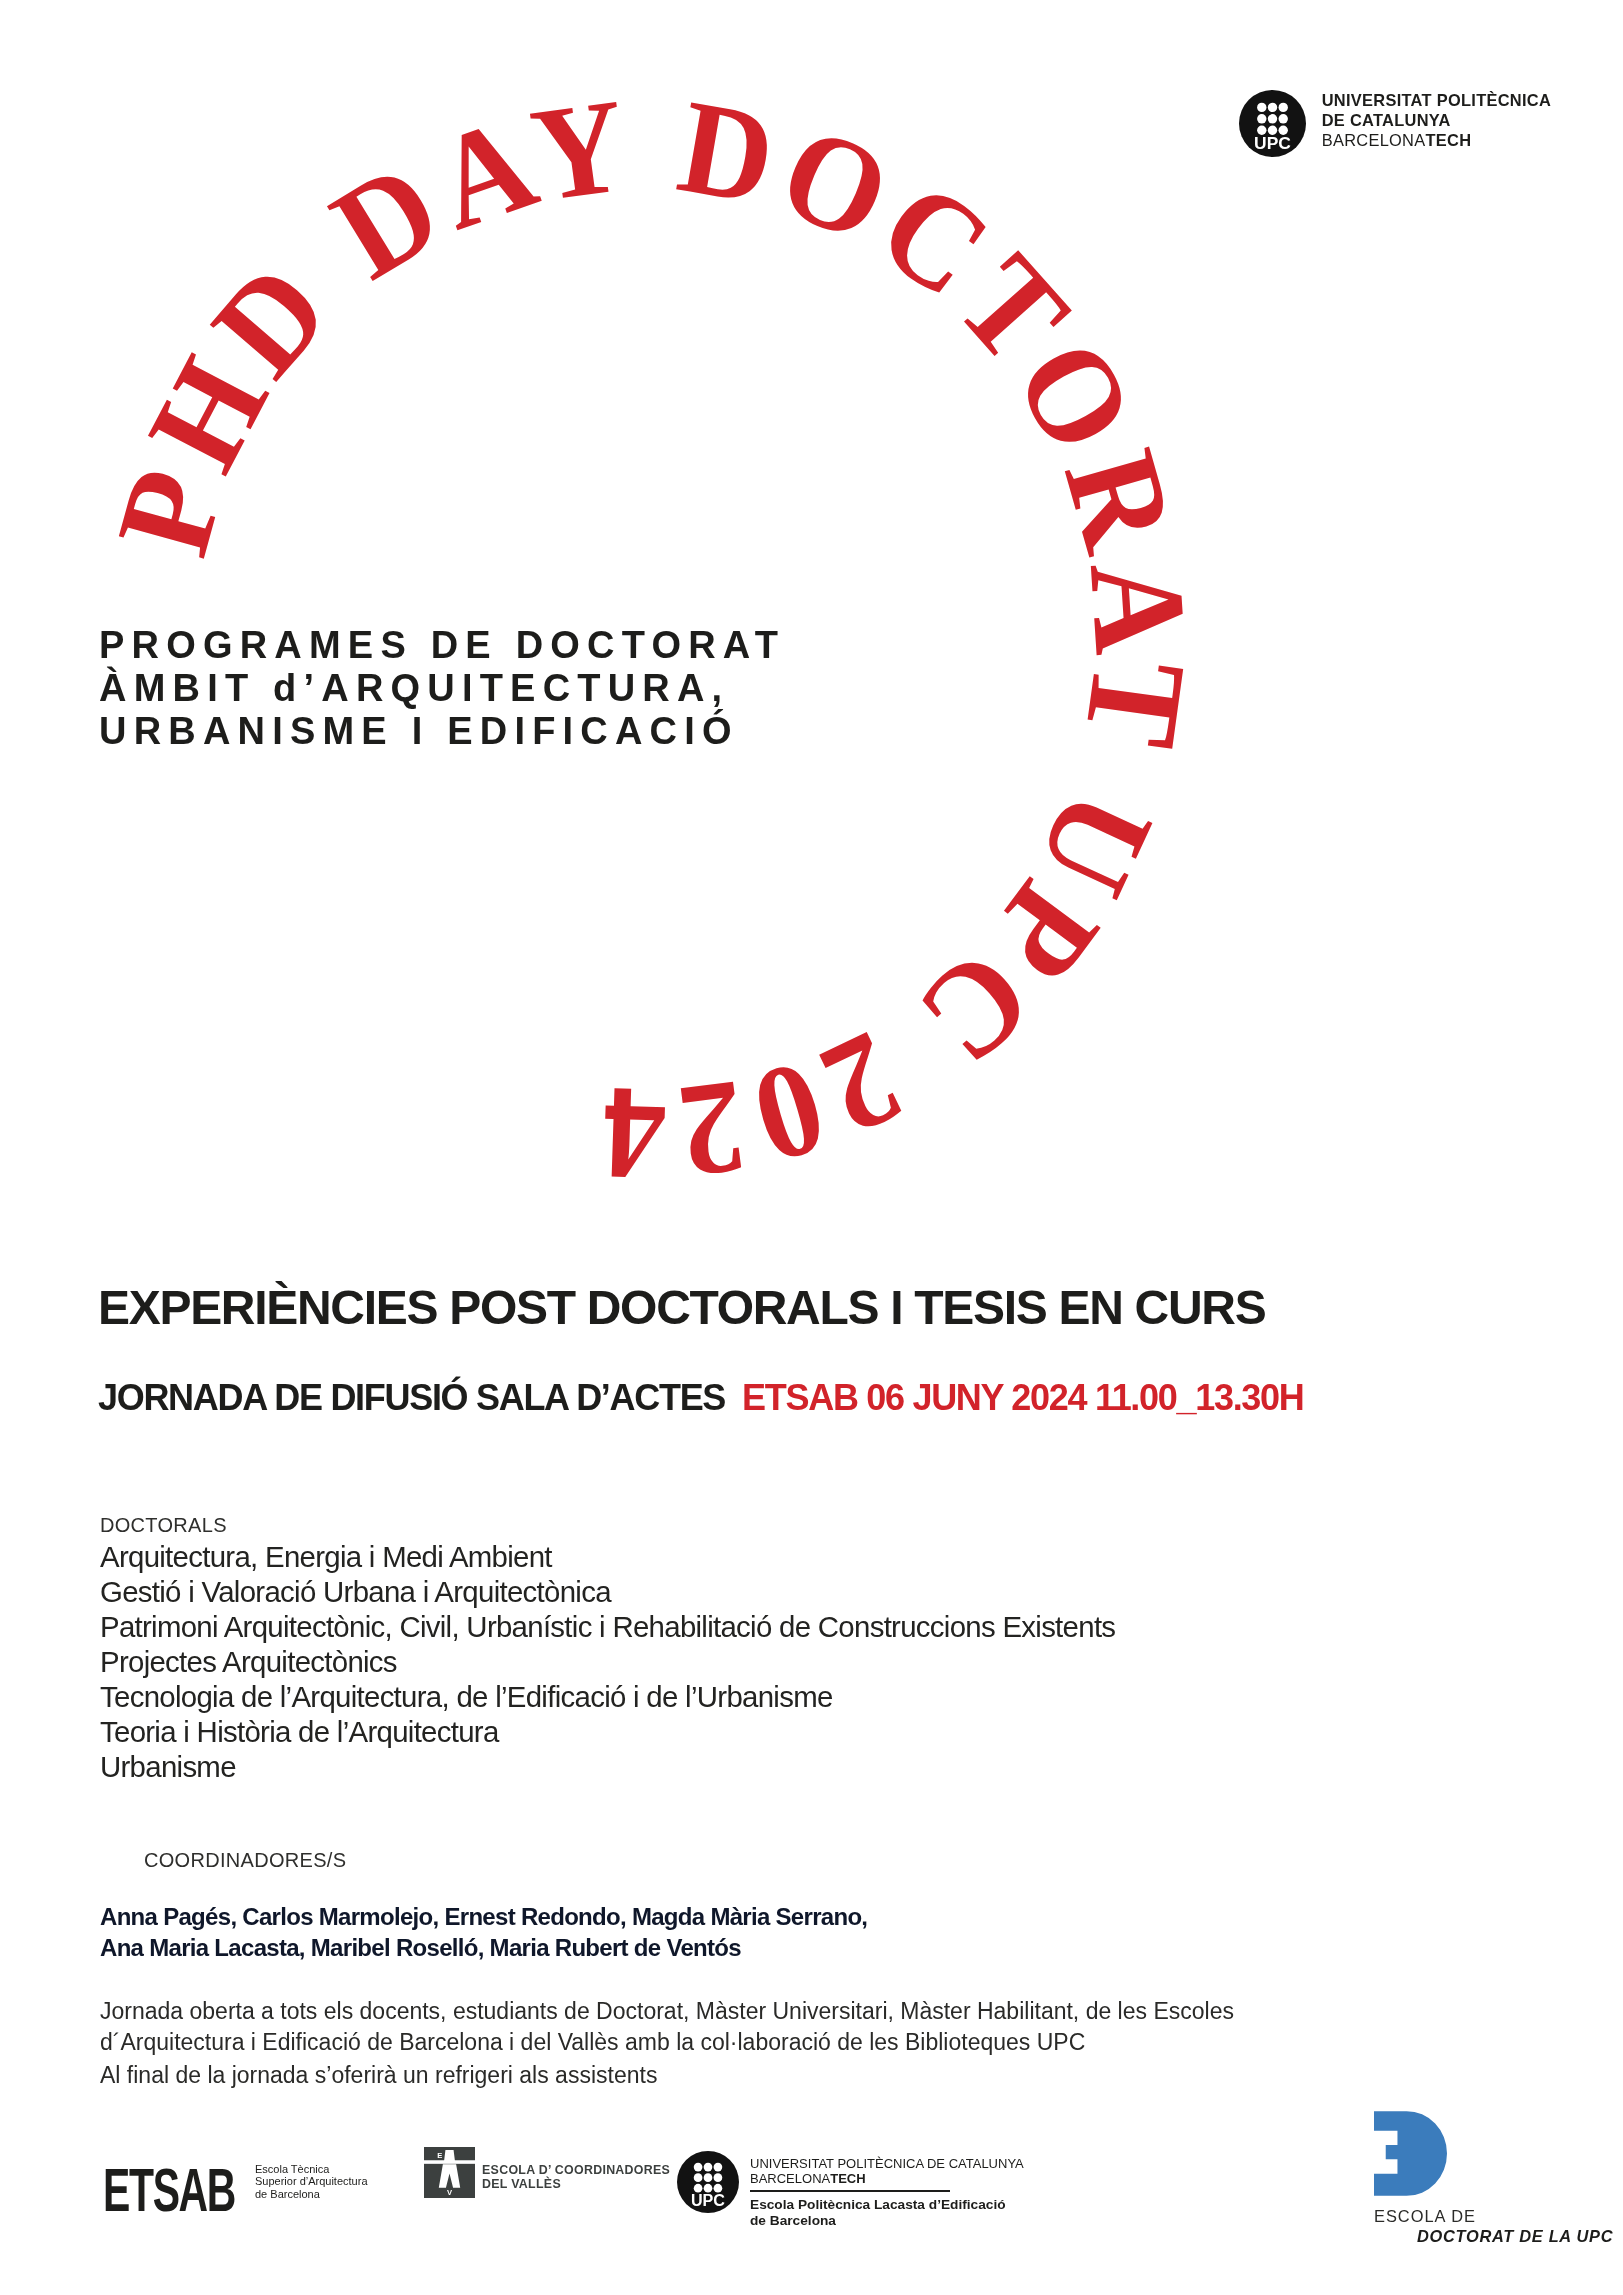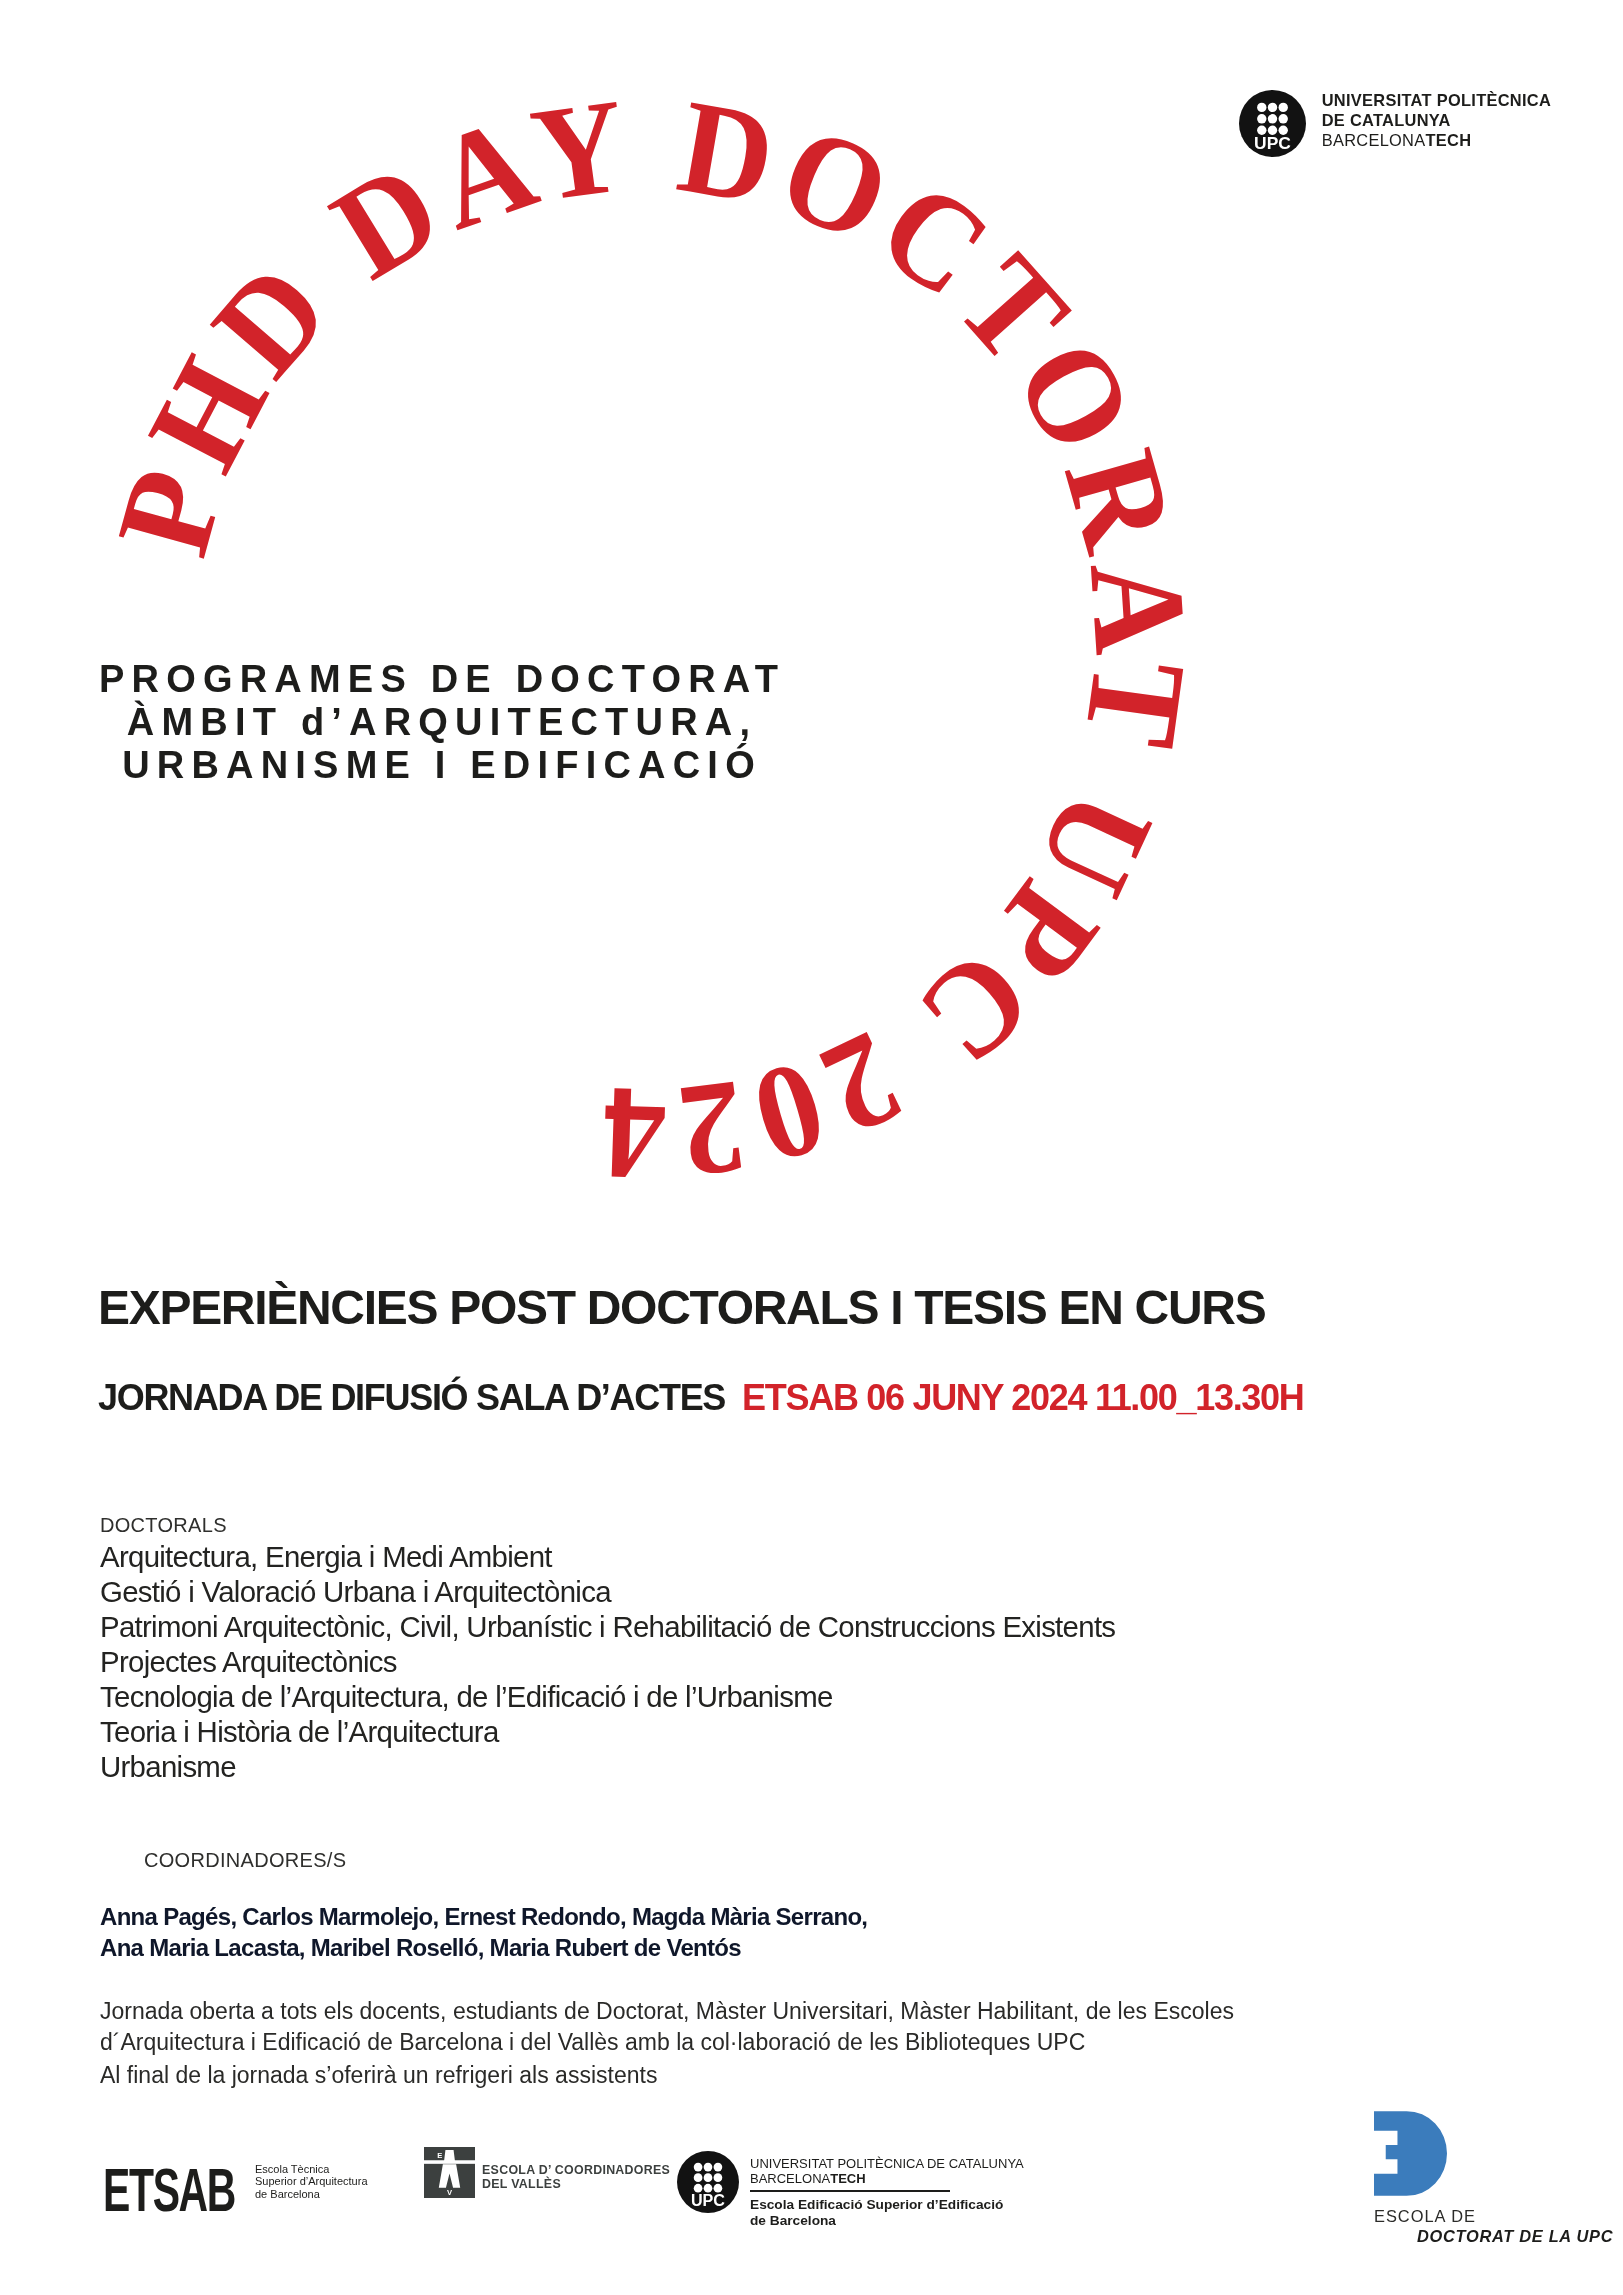--- a/index.html
+++ b/index.html
@@ -96,21 +96,21 @@
       </g>
       <text x="50" y="88" text-anchor="middle" fill="#ffffff" font-family="Liberation Sans, sans-serif" font-weight="bold" font-size="26">UPC</text>
     </svg>
     <div class="upc-text">
       <div>UNIVERSITAT POLITÈCNICA</div>
       <div>DE CATALUNYA</div>
       <div><span class="reg">BARCELONA</span><span>TECH</span></div>
     </div>
   </div>
 
-  <div class="abs main-title" style="left:99px;top:658px;text-align:center;">
+  <div class="abs main-title" style="left:99px;top:624px;">
     <div>PROGRAMES DE DOCTORAT</div>
     <div>ÀMBIT d’ARQUITECTURA,</div>
     <div>URBANISME I EDIFICACIÓ</div>
   </div>
 
   <div class="abs big-heading" style="left:98px;top:1280px;">EXPERIÈNCIES POST DOCTORALS I TESIS EN CURS</div>
 
   <div class="abs sub-heading" style="left:98px;top:1356px;margin-top:21px;">
     <span>JORNADA DE DIFUSIÓ SALA D’ACTES</span><span class="red">ETSAB 06 JUNY 2024 11.00_13.30H</span>
   </div>
@@ -170,21 +170,21 @@
       <circle cx="34" cy="60" r="7"></circle>
         <circle cx="50" cy="60" r="7"></circle>
         <circle cx="66" cy="60" r="7"></circle>
     </g>
     <text x="50" y="88" text-anchor="middle" fill="#ffffff" font-family="Liberation Sans, sans-serif" font-weight="bold" font-size="26">UPC</text>
   </svg>
   <div class="abs" style="left:750px;top:2156px;">
     <div class="epseb-text b">UNIVERSITAT POLITÈCNICA DE CATALUNYA</div>
     <div class="epseb-text"><span>BARCELONA</span><span class="b">TECH</span></div>
     <div class="epseb-rule"></div>
-    <div class="epseb-school">Escola Edificació Superior d’Edificació</div>
+    <div class="epseb-school">Escola Politècnica Lacasta d’Edificació</div>
     <div class="epseb-school">de Barcelona</div>
   </div>
 
   <svg class="abs" style="left:1374px;top:2111px;" width="73" height="85" viewBox="0 0 112 130">
     <path fill="#3b7cbc" fill-rule="evenodd" d="
       M0,0 H50 A62,65 0 0 1 50,130 H0 Z
       M0,30 H36 V52 H0 Z
       M0,52 H18 V74 H0 Z
       M0,74 H36 V96 H0 Z"></path>
   </svg>

